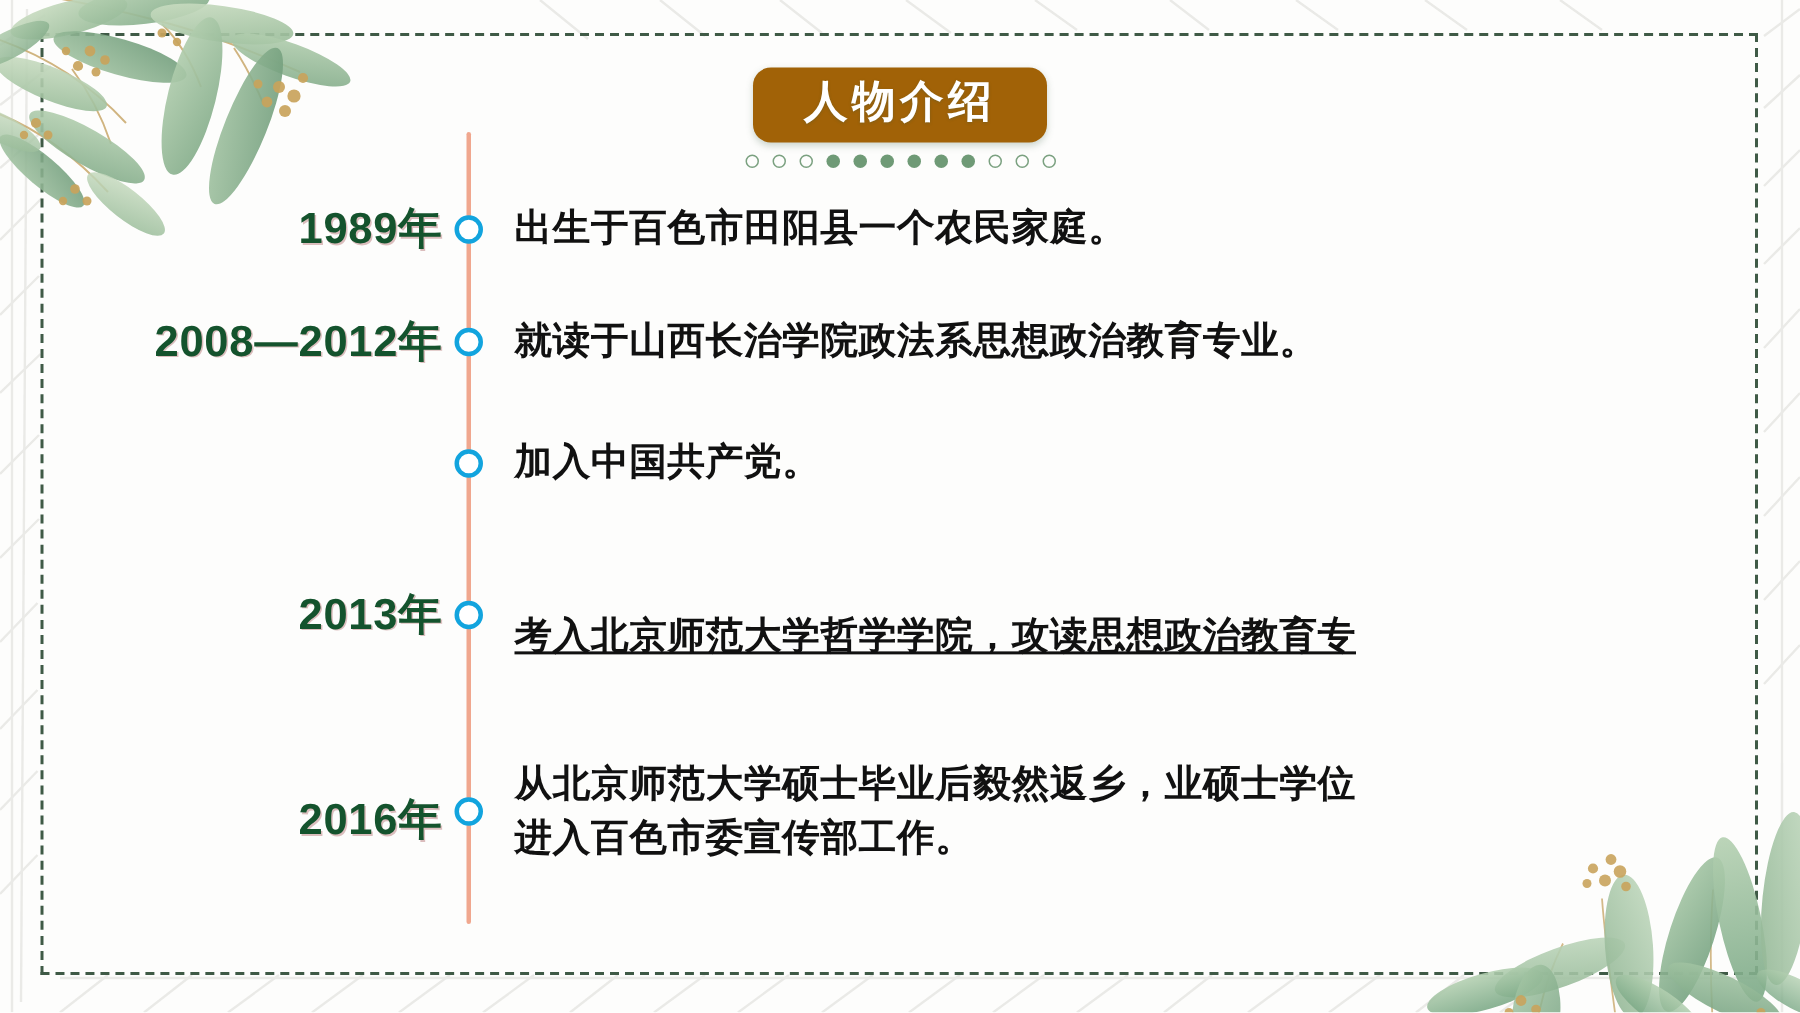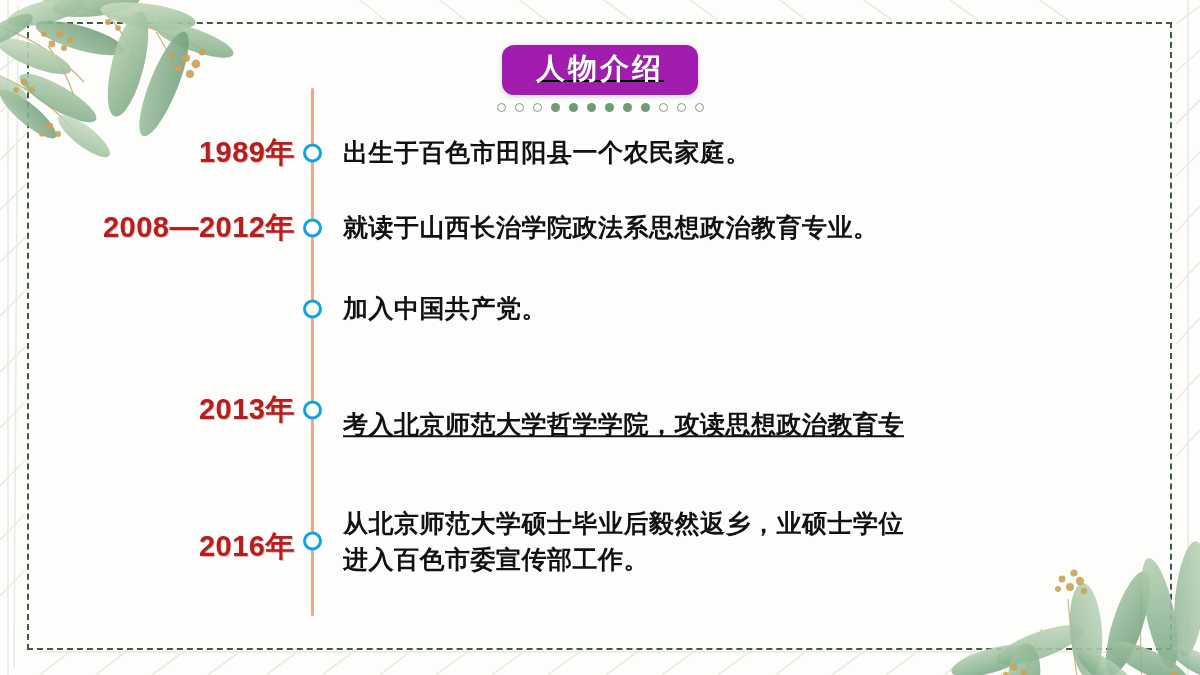--- a/index.html
+++ b/index.html
@@ -59,25 +59,24 @@
     position: absolute;
     left: 0;
     right: 0;
     top: 45px;
     z-index: 5;
     display: flex;
     flex-direction: column;
     align-items: center;
   }
   .title-badge {
-    background: #a21caf;
+    background: #a16207;
     border-radius: 12px;
     padding: 7px 34px 10px 34px;
     box-shadow: 0 2px 5px rgba(80,110,85,.28);
-    text-decoration: underline;
   }
   .title-text {
     color: #ffffff;
     font-size: 29px;
     font-weight: bold;
     letter-spacing: 3px;
     line-height: 1.15;
     white-space: nowrap;
     text-shadow: 0 1px 2px rgba(60,90,65,.35);
   }
@@ -114,21 +113,21 @@
     top: 0;
     width: 1200px;
     height: 675px;
     z-index: 4;
   }
 
   .row-year {
     position: absolute;
     right: 905px;          
     text-align: right;
-    color: #b91c1c;
+    color: #14532d;
     font-size: 29px;
     font-weight: bold;
     white-space: nowrap;
     letter-spacing: .5px;
     text-shadow: 1px 1px 0 rgba(120,0,0,.25);
   }
 
   .row-marker {
     position: absolute;
     left: 303px;

